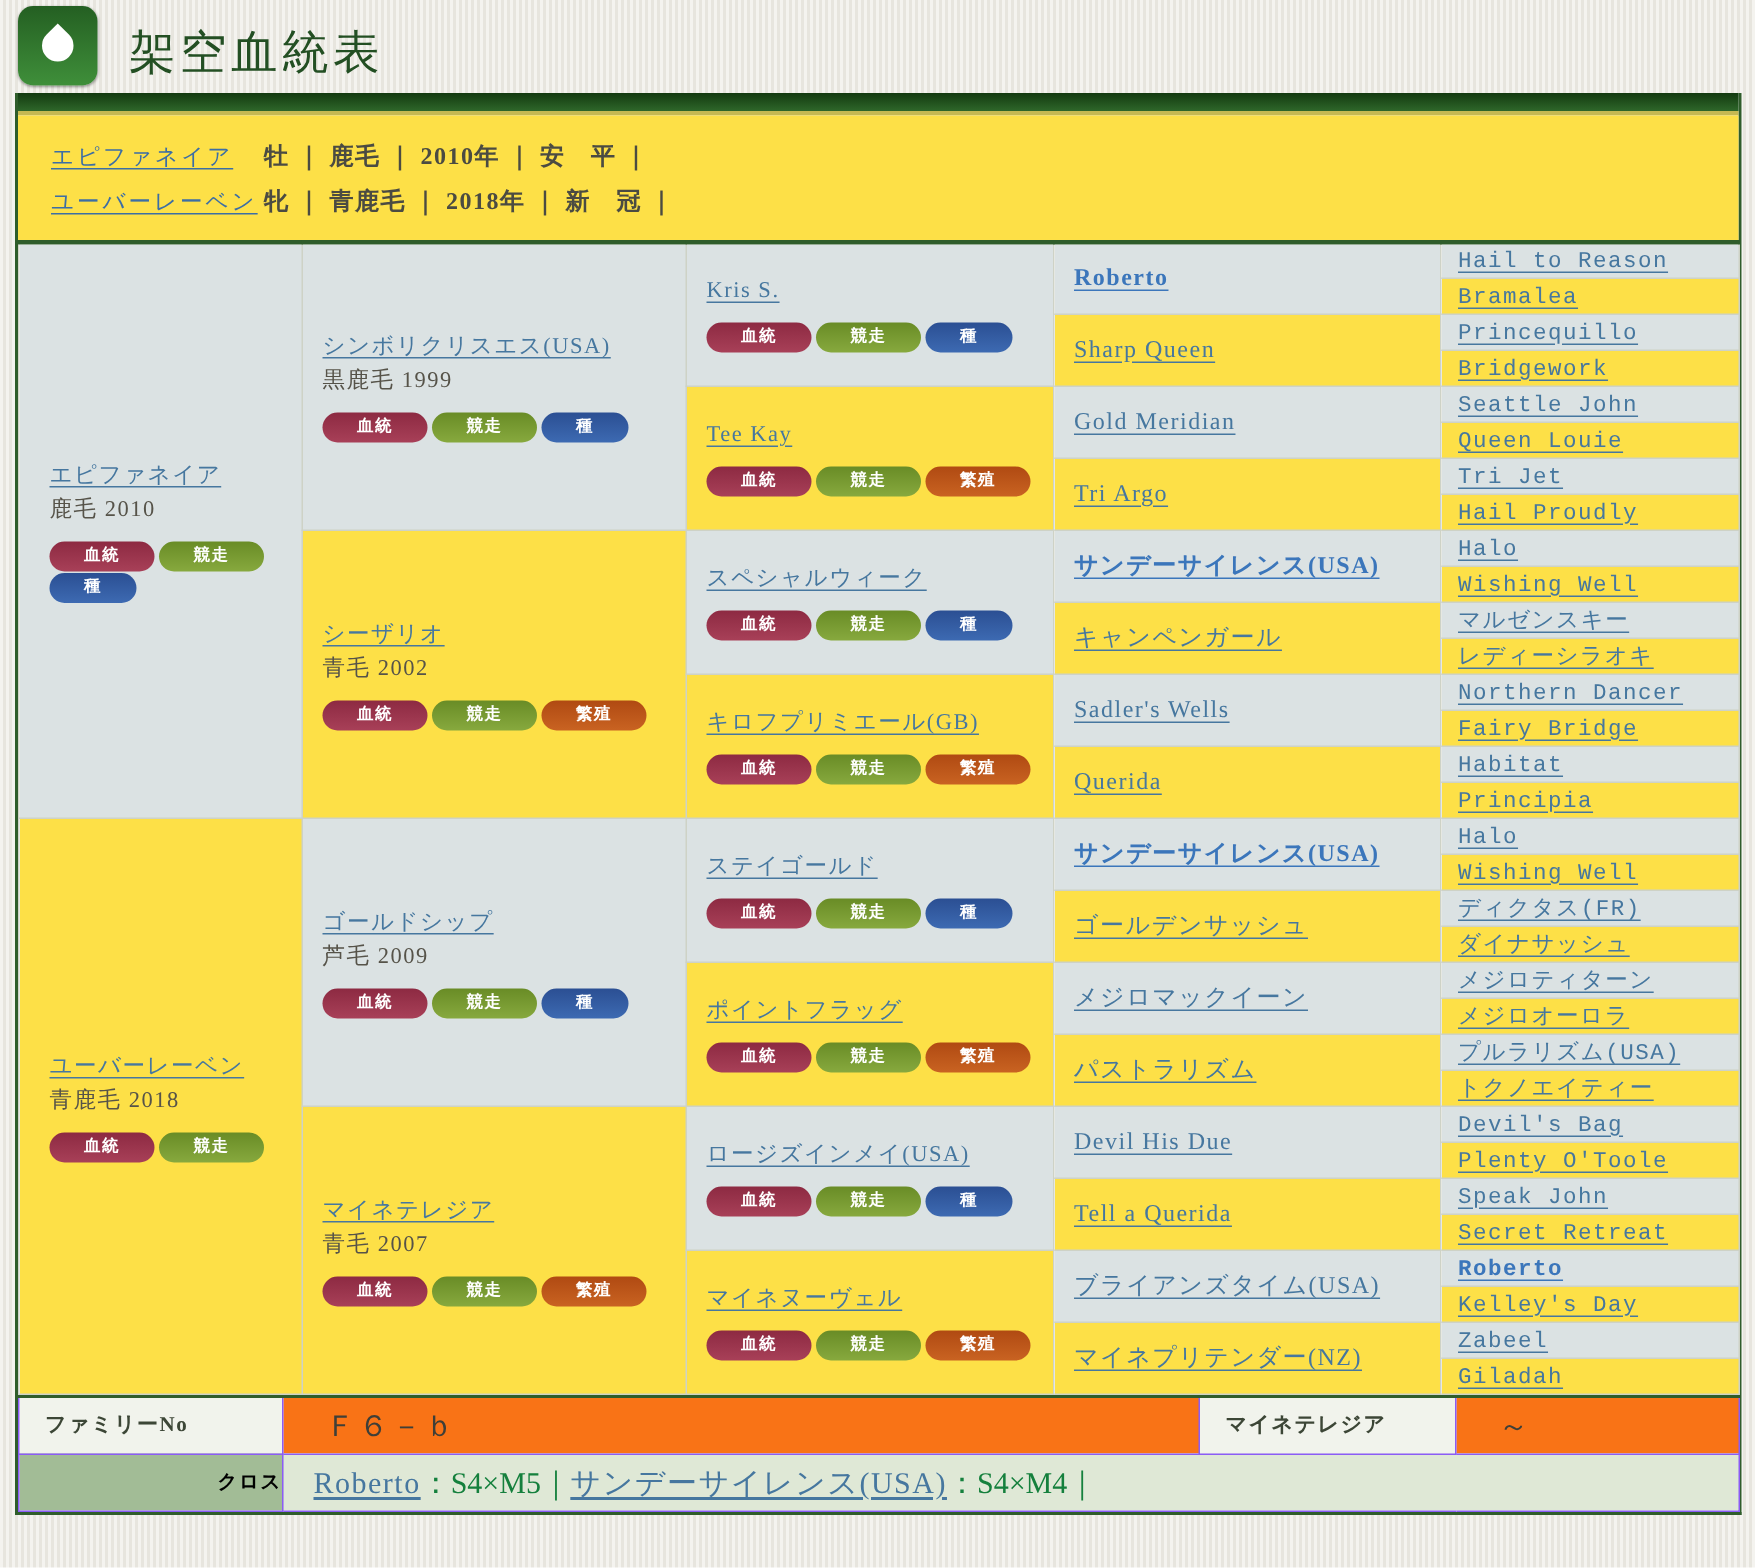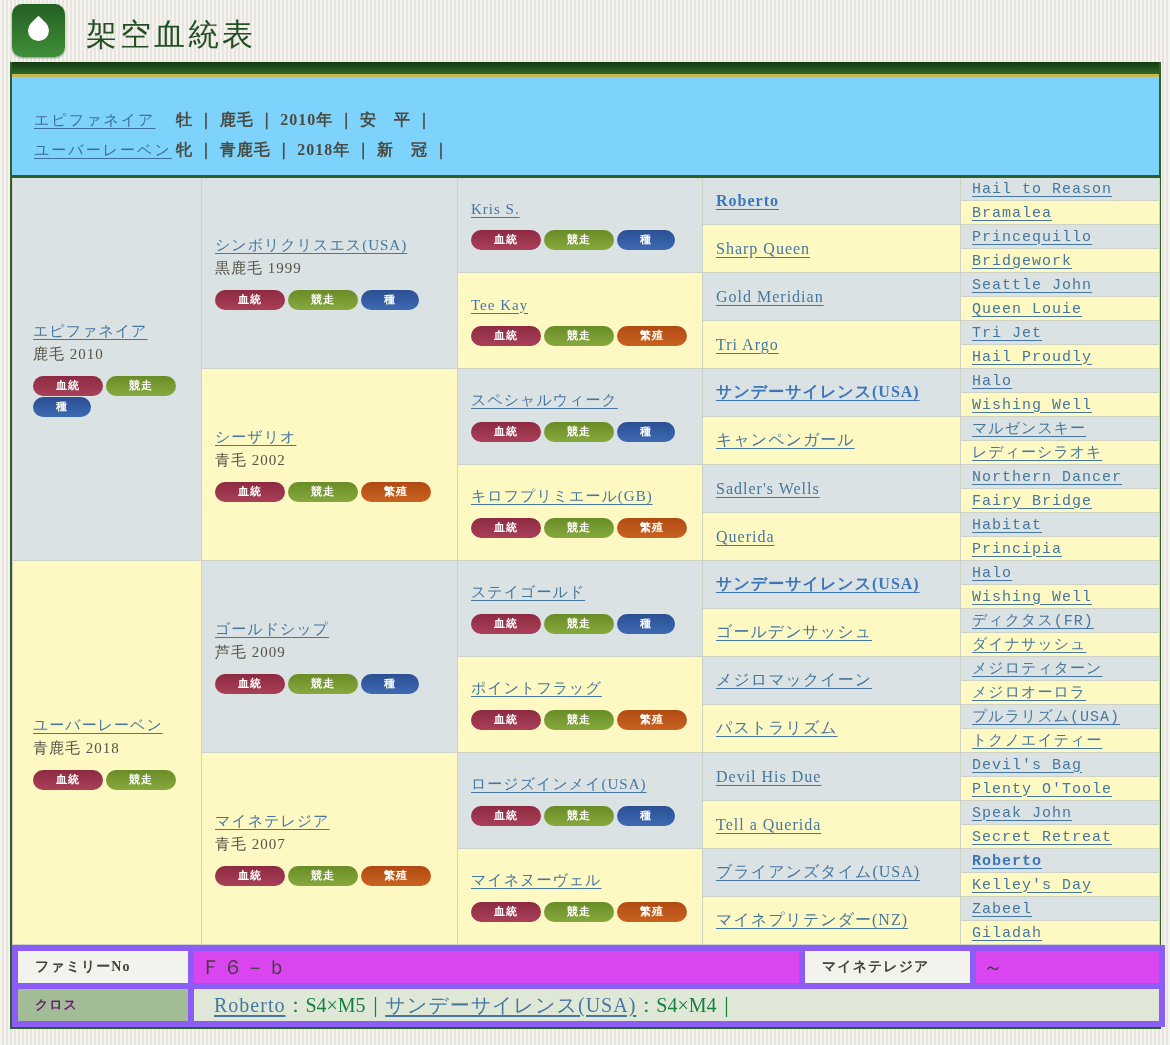--- a/index.html
+++ b/index.html
@@ -24,33 +24,33 @@
     color:#234f23; letter-spacing:3px;
   }
   
   .board {
     position:absolute; left:10px; top:62px; width:1151px;
     border-left:2px solid #2f5d2b; border-right:2px solid #2f5d2b; border-bottom:2px solid #2f5d2b;
     background:#fff;
   }
   .green-bar { height:12px; background:linear-gradient(180deg,#133a10,#2e672a); }
   .gold-line { height:3px; background:#c6b952; }
-  .info-box { background:#7dd3fc; padding:28px 0 10px 22px; }
+  .info-box { background:#fde047; padding:13px 0 10px 22px; }
   .info-row { line-height:30px; white-space:nowrap; }
   .info-name {
     display:inline-block; min-width:138px; color:#3c6ea5; font-size:15px;
     letter-spacing:2px; text-decoration:underline; text-underline-offset:3px; cursor:pointer;
   }
   .info-details { color:#4b4b42; font-size:16px; font-weight:bold; letter-spacing:1px; }
   
   table.ped { width:100%; border-collapse:collapse; table-layout:fixed; border-top:3px solid #2f5d2b; }
   table.ped td { border:1px solid #ced2c6; vertical-align:middle; overflow:hidden; }
   .prow { height:24px; }
   .sire { background:#dbe2e3; }
-  .dam  { background:#fef9c3; }
+  .dam  { background:#fde047; }
   .inner1 { padding-left:20px; }
   .inner2, .inner3 { padding-left:13px; }
   td.g4 { padding-left:13px; }
   td.g5 { padding-left:11px;font-family:Liberation Mono, monospace; }
   .hlink {
     color:#46779f; text-decoration:underline; text-underline-offset:3px;
     font-size:15px; letter-spacing:1px; cursor:pointer;
   }
   td.g4 .hlink { font-size:16px; }
   .xbold { font-weight:bold; color:#3b76bb; }
@@ -60,28 +60,28 @@
     display:inline-block; color:#fff; font-family:"Liberation Sans","DejaVu Sans",sans-serif;
     font-size:11px; font-weight:bold; line-height:1; padding:4px 23px 5px;
     border-radius:10px; margin-right:3px; letter-spacing:1px;
   }
   .bg-pedigree { background:linear-gradient(180deg,#8d2a42,#a84058); }
   .bg-race    { background:linear-gradient(180deg,#698c26,#87a93e); }
   .bg-stud    { background:linear-gradient(180deg,#2b4f93,#3d6ab2); }
   .bg-brood   { background:linear-gradient(180deg,#b04a12,#c96322); }
   
   table.foot { width:100%; border-collapse:collapse; table-layout:fixed; border-top:2px solid #2f5d2b; }
-  table.foot td { border:6px solid #8b5cf6; vertical-align:middle; }
+  table.foot td { border:1px solid #8b5cf6; vertical-align:middle; }
   .frow { height:38px; }
   .f-label, .f-label2 {
     background:#f1f3ec; color:#3c4636; font-size:14px; font-weight:bold;
     letter-spacing:1px; padding-left:17px;
   }
-  .f-value, .f-value2 { background:#d946ef; color:#3f3f38; font-size:20px; padding-left:7px; letter-spacing:2px; }
-  .c-label { background:#a2bc96; color:#701a75; font-size:13px; font-weight:bold; letter-spacing:1px; padding-left:17px; }
+  .f-value, .f-value2 { background:#f97316; color:#3f3f38; font-size:20px; padding-left:28px; letter-spacing:2px; }
+  .c-label { background:#a2bc96; color:#000000; font-size:13px; font-weight:bold; letter-spacing:1px; padding-left:17px;text-align:right; }
   .c-value { background:#dfe8d6; padding-left:20px; white-space:nowrap; }
   .c-value .hlink { font-size:20px; letter-spacing:1px; }
   .c-note { color:#15803d; font-size:20px; }
 </style>
 </head>
 <body>
 
 <div class="site-header">
   <div class="logo">
       <span class="drop"></span>

